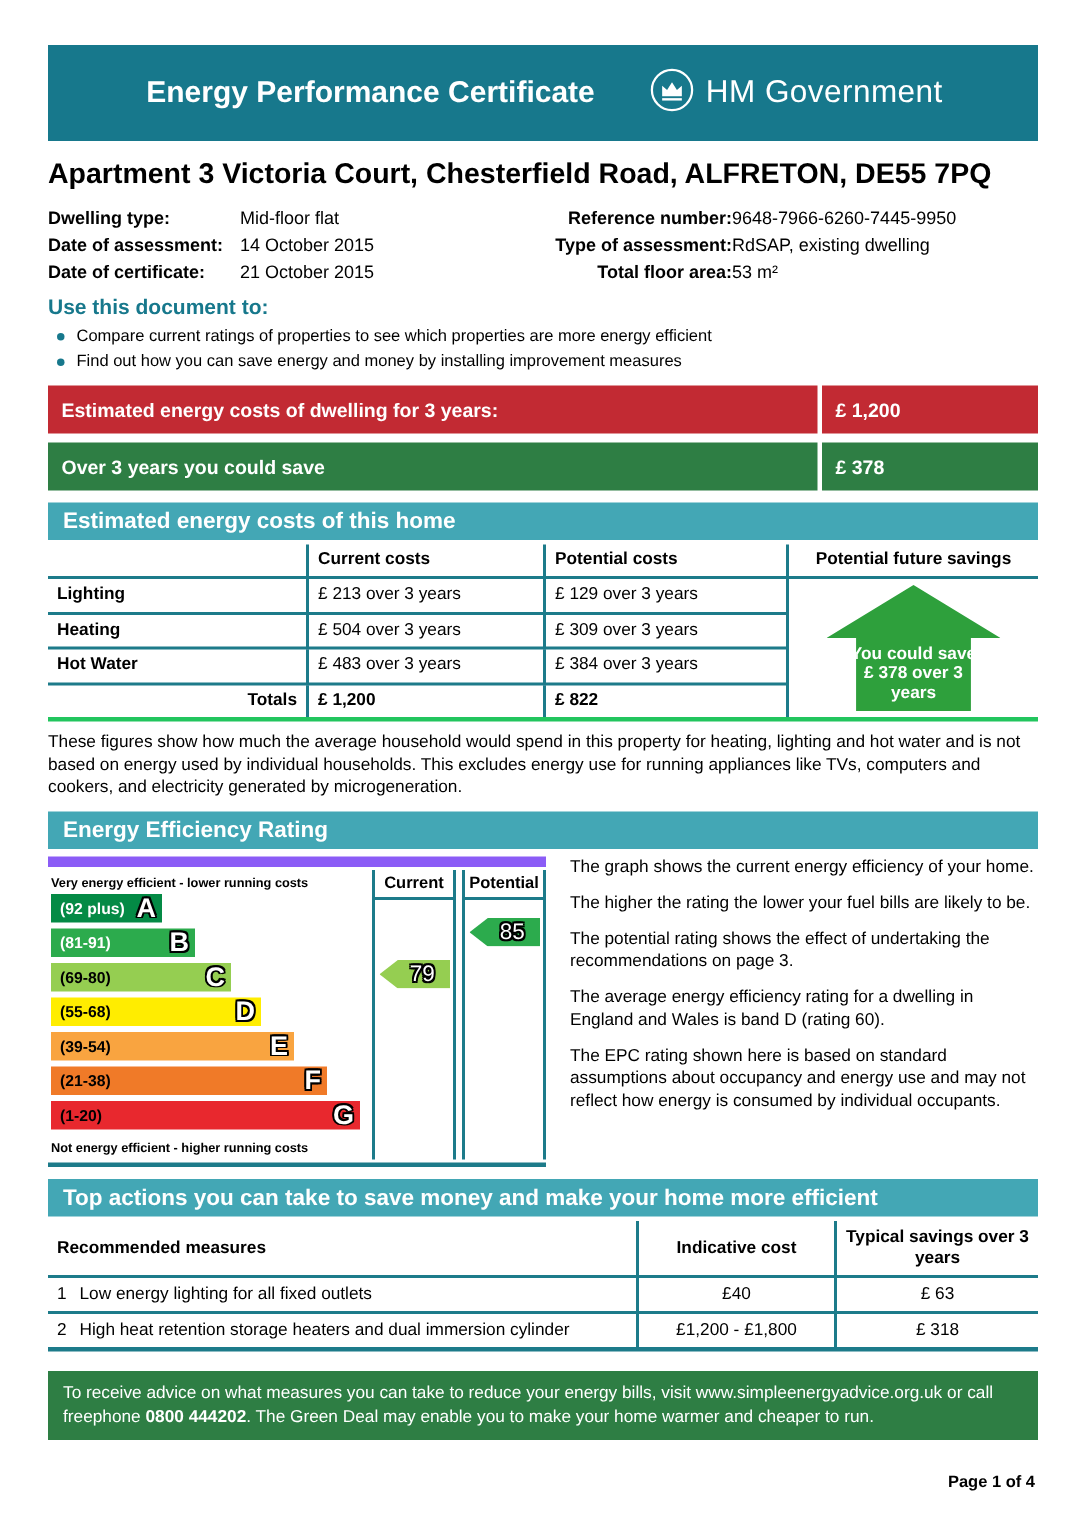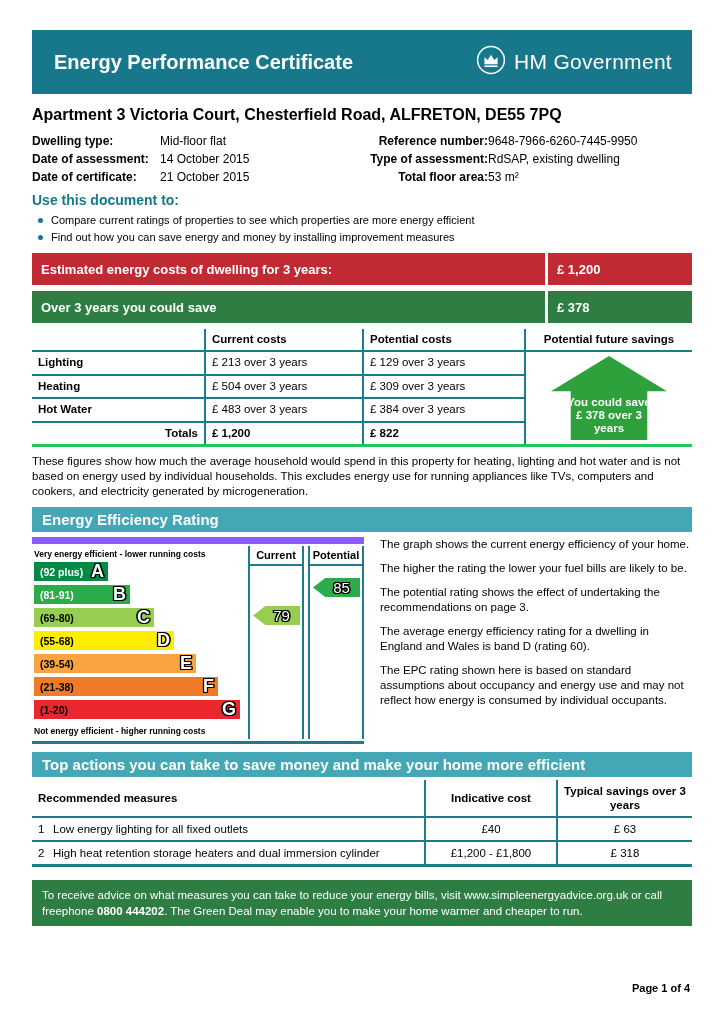--- a/index.html
+++ b/index.html
@@ -1,27 +1,27 @@
 <!DOCTYPE html>
 <html><head>
 <meta charset="utf-8">
 <style>
   * { box-sizing: border-box; }
   body { margin:0; background:#fff; font-family:"Liberation Sans", sans-serif; }
   .page { width:724px; height:1024px; position:relative; background:#fff; color:#000; overflow:hidden; }
   .content { padding:30px 32px 0 32px; }
 
   
-  .banner { height:64px; display:flex; align-items:center; justify-content:space-between; padding:0 20px 0 22px; color:#fff;gap:36px; }
+  .banner { height:64px; display:flex; align-items:center; justify-content:center; padding:0 20px 0 22px; color:#fff;gap:36px; }
   .banner-title { font-size:20px; font-weight:bold; }
   .logo { display:flex; align-items:center; gap:8px; }
   .logo-text { font-size:21px; font-weight:400; letter-spacing:0.3px; }
 
   
-  .address { font-size:16px; font-weight:bold; margin:12px 0 8px; }
+  .address { font-size:19px; font-weight:bold; margin:12px 0 8px; }
   .details { display:flex; font-size:12px; margin-bottom:6px; }
   .details-col { flex:1; }
   .d-row { display:flex; line-height:18px; }
   .d-label { font-weight:bold; width:128px; flex-shrink:0; }
   .details-col.right .d-label { width:126px; }
 
   .use-heading { color:#17788c; font-size:14px; font-weight:bold; margin:5px 0 5px; }
   .bullet-row { display:flex; font-size:11px; line-height:15px; padding-left:6px; margin-bottom:2px; }
   .dot { width:5px; height:5px; border-radius:50%; background:#17788c; margin:5px 8px 0 0; flex-shrink:0; }
 
@@ -149,20 +149,21 @@
       <div class="bar">
         <div class="bar-main" style="background: rgb(194, 42, 51);">Estimated energy costs of dwelling for 3 years:</div>
         <div class="bar-val" style="background: rgb(194, 42, 51);">£ 1,200</div>
       </div>
       <div class="bar">
         <div class="bar-main" style="background: rgb(46, 126, 68);">Over 3 years you could save</div>
         <div class="bar-val" style="background: rgb(46, 126, 68);">£ 378</div>
       </div>
     </div>
 
+    <div class="section-header" style="background: rgb(67, 167, 181);">Estimated energy costs of this home</div>
 
     <div class="cost-table">
       <div class="ct bb"></div>
       <div class="ct bb bl hdr">Current costs</div>
       <div class="ct bb bl hdr">Potential costs</div>
       <div class="ct bb bl hdr center">Potential future savings</div>
 
       <div class="ct bb bold">Lighting</div>
       <div class="ct bb bl">£ 213 over 3 years</div>
       <div class="ct bb bl">£ 129 over 3 years</div>

